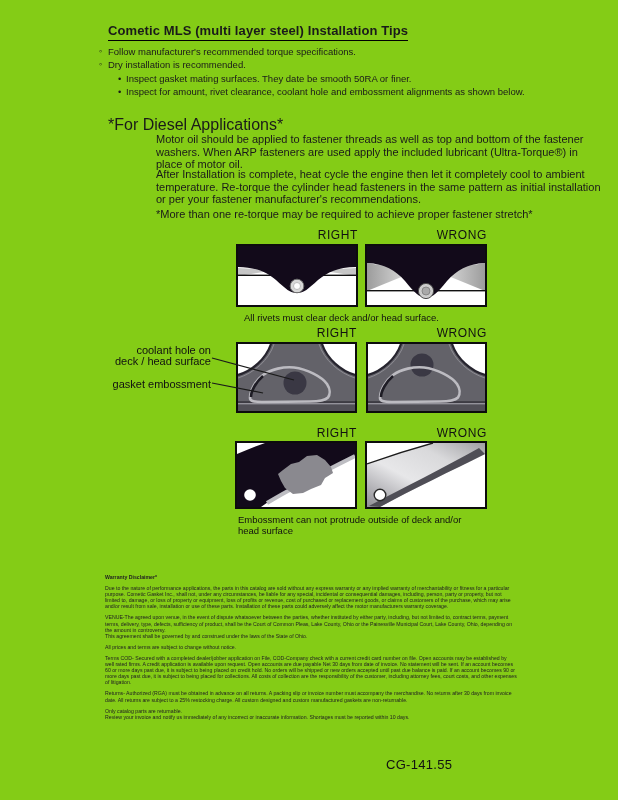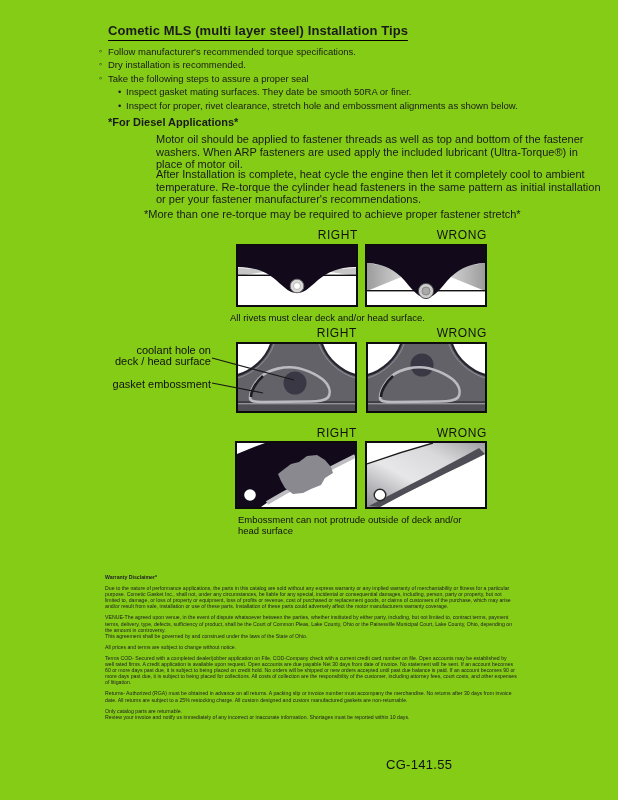--- a/index.html
+++ b/index.html
@@ -7,21 +7,21 @@
         font-family:"Liberation Sans",sans-serif;color:#1a1a1a;}
   .abs{position:absolute;}
   .title{font-size:13px;font-weight:bold;border-bottom:1.5px solid #000;padding-bottom:2px;
          letter-spacing:.1px;display:inline-block;}
   .body-text{font-size:11px;line-height:12.5px;margin-left:48px;}
   .bullets{font-size:9.5px;line-height:13.4px;width:460px;}
   .bullet{position:relative;padding-left:9px;}
   .bullet::before{content:"◦";position:absolute;left:0;top:0;font-size:9px;}
   .subbullet{position:relative;padding-left:8px;margin-left:19px;}
   .subbullet::before{content:"•";position:absolute;left:0;top:0;}
-  .section-head{font-size:11px;font-weight:bold;}
+  .section-head{font-size:16px;font-weight:normal;}
   .dlabel{font-size:12px;letter-spacing:.6px;text-align:right;color:#111;}
   .caption{font-size:9.5px;color:#111;}
   .panel{position:absolute;border:2px solid #0c0c0c;background:#fff;box-sizing:border-box;}
   .panel svg{display:block;}
   .ann{font-size:11px;line-height:10.5px;text-align:right;color:#111;}
   .prewrap{white-space:pre-line;}
   .legal{font-size:5.2px;line-height:6.1px;width:412px;color:#222;}
   .legal p{margin:0 0 5px 0;}
   .legal .lh{font-weight:bold;margin-bottom:5px;}
   .pagenum{font-size:13px;letter-spacing:.3px;color:#111;}
@@ -31,29 +31,28 @@
 
 <div id="page">
 
   <div class="abs" style="left:108px;top:21px;">
     <span class="title">Cometic MLS (multi layer steel) Installation Tips</span>
   </div>
 
   <div class="abs bullets" style="left:99px;top:45px;">
     <div class="bullet">Follow manufacturer's recommended torque specifications.</div>
     <div class="bullet">Dry installation is recommended.</div>
-    <div class="bullet">Take the following steps to assure a proper seal</div>
     <div class="subbullet">Inspect gasket mating surfaces.  They date be smooth 50RA or finer.</div>
-    <div class="subbullet">Inspect for proper, rivet clearance, stretch hole and embossment alignments as shown below.</div>
+    <div class="subbullet">Inspect for amount, rivet clearance, coolant hole and embossment alignments as shown below.</div>
   </div>
 
   <div class="abs section-head" style="left:108px;top:116px;">*For Diesel Applications*</div>
   <div class="abs body-text" style="left:108px;top:133px;width:445px;">Motor oil should be applied to fastener threads as well as top and bottom of the fastener washers. When ARP fasteners are used apply the included lubricant (Ultra-Torque®) in place of motor oil.</div>
   <div class="abs body-text" style="left:108px;top:168px;width:445px;">After Installation is complete, heat cycle the engine then let it completely cool to ambient temperature. Re-torque the cylinder head fasteners in the same pattern as initial installation or per your fastener manufacturer's recommendations.</div>
-  <div class="abs body-text" style="left:96px;top:208px;width:445px;">*More than one re-torque may be required to achieve proper fastener stretch*</div>
+  <div class="abs body-text" style="left:108px;top:208px;width:445px;">*More than one re-torque may be required to achieve proper fastener stretch*</div>
 
   <div class="abs dlabel" style="left:236px;top:228px;width:122px;">RIGHT</div>
   <div class="abs dlabel" style="left:365px;top:228px;width:122px;">WRONG</div>
 
   <div class="panel" style="left:236px;top:244px;width:122px;height:63px;">
     <svg width="118" height="59" viewBox="0 0 118 59">
       <rect width="118" height="59" fill="#ffffff"></rect>
       <polygon points="0,22 38,24 0,30" fill="#c6c6c6"></polygon>
       <polygon points="118,22 80,24 118,30" fill="#c6c6c6"></polygon>
       <rect x="0" y="28.6" width="118" height="1.4" fill="#111"></rect>
@@ -78,21 +77,21 @@
       <rect width="118" height="59" fill="#ffffff"></rect>
       <polygon points="0,17 49,25 0,45" fill="url(#wgl)"></polygon>
       <polygon points="118,17 69,25 118,45" fill="url(#wgr)"></polygon>
       <rect x="0" y="44" width="118" height="1.4" fill="#111"></rect>
       <path d="M0,0 H118 V17 C100,18 90,24 80,35 C70,47 66,51.5 59,51.5 C52,51.5 48,47 38,35 C28,24 18,18 0,17 Z" fill="#120a1a"></path>
       <circle cx="59" cy="45" r="7.6" fill="#cccccc" stroke="#4a4a4a" stroke-width="1"></circle>
       <circle cx="59" cy="45" r="4" fill="#a9a9a9" stroke="#7c7c7c" stroke-width="0.8"></circle>
     </svg>
   </div>
 
-  <div class="abs caption" style="left:230px;top:312px;">All rivets must clear deck and/or head surface.</div>
+  <div class="abs caption" style="left:244px;top:312px;">All rivets must clear deck and/or head surface.</div>
 
   <div class="abs dlabel" style="left:236px;top:326px;width:121px;">RIGHT</div>
   <div class="abs dlabel" style="left:366px;top:326px;width:121px;">WRONG</div>
 
   <div class="abs ann prewrap" style="left:80px;top:345px;width:131px;">coolant hole on
 deck / head surface</div>
   <div class="abs ann" style="left:80px;top:379px;width:131px;">gasket embossment</div>
 
   <div class="panel" style="left:236px;top:342px;width:121px;height:71px;">
     <svg width="117" height="67" viewBox="0 0 117 67">

